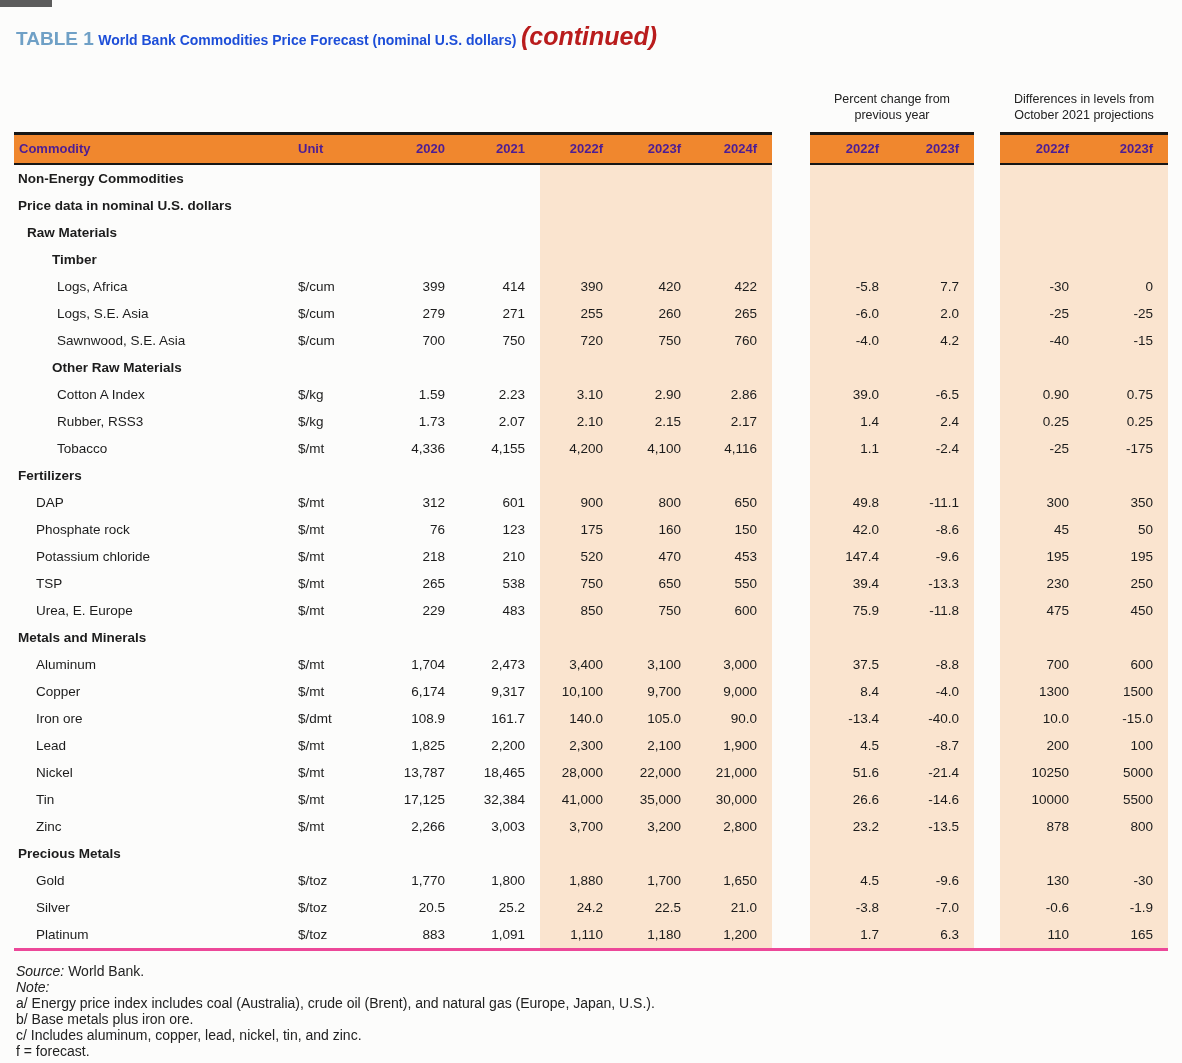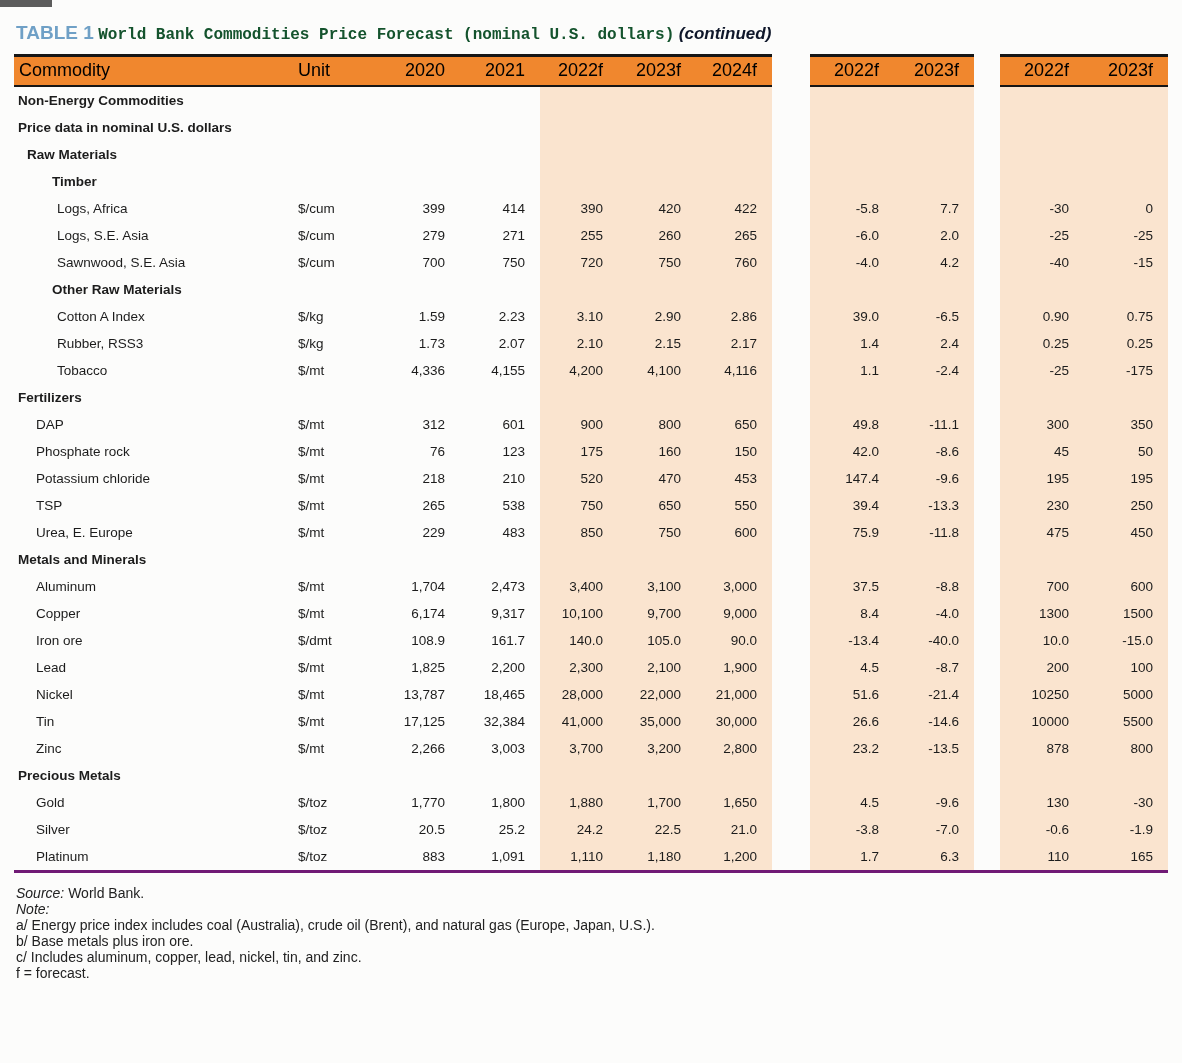--- a/index.html
+++ b/index.html
@@ -20,22 +20,22 @@
   .scan-artifact {
     position: absolute;
     top: 0; left: 0;
     width: 52px; height: 7px;
     background: #3f3f3f;
     opacity: .85;
   }
 
   .title-block { padding: 8px 0 4px 2px; white-space: nowrap; }
   .title-block .tbl-tag { color: #6fa0c6; font-weight: bold; font-size: 19px; margin-top: 40px; }
-  .title-block .tbl-main { color: #14532d; font-weight: bold; font-size: 16px; font-family: Liberation Mono, monospace; }
-  .title-block .tbl-cont { color: #0f172a; font-weight: bold; font-size: 17px; font-style: italic; }
+  .title-block .tbl-main { color: #1d4ed8; font-weight: bold; font-size: 14px; }
+  .title-block .tbl-cont { color: #b91c1c; font-weight: bold; font-size: 25px; font-style: italic; }
 
   table { border-collapse: collapse; table-layout: fixed; width: 1154px; margin-top: 6px; }
 
   col.w-commodity { width: 282px; }
   col.w-unit      { width: 92px; }
   col.w-y2020     { width: 72px; }
   col.w-y2021     { width: 80px; }
   col.w-f2022     { width: 78px; }
   col.w-f2023     { width: 78px; }
   col.w-f2024     { width: 76px; }
@@ -53,23 +53,23 @@
     font-size: 12.5px;
     line-height: 16px;
     color: #222;
     padding: 6px 2px 9px 2px;
     height: 72px;
   }
 
   
   th.hdr {
     background: #f0872e;
-    color: #000000;
-    font-size: 18px;
-    font-weight: normal;
+    color: #4c1d95;
+    font-size: 13px;
+    font-weight: bold;
     text-align: right;
     padding: 6px 15px 7px 0;
     border-top: 3px solid #161616;
     border-bottom: 2px solid #161616;
     line-height: 15px;
   }
   th.hdr-left  { text-align: left; padding-left: 5px; }
   th.hdr-unit  { text-align: left; padding-left: 2px; }
   th.hdr-gap   { background: transparent; border: none; }
 
@@ -81,21 +81,21 @@
   td.c-num   { text-align: right; padding-right: 15px; }
   td.shade   { background: #fae4cf; }
   td.c-gap   { background: transparent; }
 
   .ind0 { padding-left: 4px; }
   .ind1 { padding-left: 13px; }
   .ind2 { padding-left: 22px; }
   .ind3 { padding-left: 38px; }
   .ind4 { padding-left: 43px; }
 
-  tbody tr:last-child td { border-bottom: 3px solid #701a75; }
+  tbody tr:last-child td { border-bottom: 3px solid #ec4899; }
 
   
   .footnotes { margin-top: 13px; font-size: 14px; line-height: 15px; color: #222; padding-left: 2px; }
   .footnotes .src-label, .footnotes .note-label { font-style: italic; }
   .footnotes .fn-line { margin-bottom: 1px; }
   .footnotes .fn-forecast { }
 </style>
 </head>
 <body>
 
@@ -120,20 +120,27 @@
         <col class="w-f2024">
       <col class="w-gap1">
         <col class="w-pc2022">
         <col class="w-pc2023">
       <col class="w-gap2">
         <col class="w-d2022">
         <col class="w-d2023">
     </colgroup>
     <thead>
       <tr>
+        <td colspan="7"></td>
+        <td></td>
+        <td class="grp-label" colspan="2">Percent change from previous year</td>
+        <td></td>
+        <td class="grp-label" colspan="2">Differences in levels from October 2021 projections</td>
+      </tr>
+      <tr>
         <th class="hdr hdr-left">Commodity</th>
         <th class="hdr hdr-unit">Unit</th>
         <th class="hdr">2020</th>
         <th class="hdr">2021</th>
         <th class="hdr">2022f</th>
         <th class="hdr">2023f</th>
         <th class="hdr">2024f</th>
         <th class="hdr-gap"></th>
         <th class="hdr">2022f</th>
         <th class="hdr">2023f</th>

